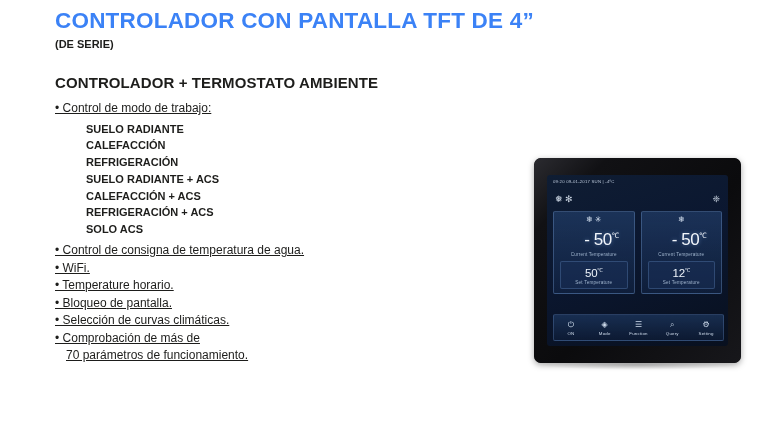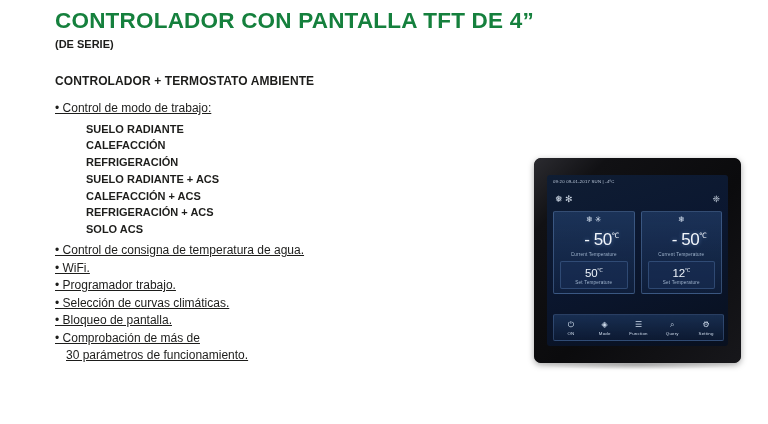--- a/index.html
+++ b/index.html
@@ -20,36 +20,36 @@
     width: 768px;
     height: 424px;
   }
   .title {
     position: absolute;
     left: 55px;
     top: 8px;
     font-size: 22.5px;
     font-weight: bold;
     letter-spacing: 0.2px;
-    color: #15803d;
+    color: #3b82f6;
     white-space: nowrap;
   }
   .subtitle {
     position: absolute;
     left: 55px;
     top: 38px;
     font-size: 11px;
     font-weight: bold;
     color: #1d1d1b;
   }
   .section-head {
     position: absolute;
     left: 55px;
     top: 74px;
-    font-size: 12px;
+    font-size: 15px;
     font-weight: bold;
     color: #1d1d1b;
     letter-spacing: 0.1px;
   }
   .bullets {
     position: absolute;
     left: 55px;
     top: 100px;
     width: 430px;
   }
@@ -255,26 +255,26 @@
       <div class="mode">CALEFACCIÓN</div>
       <div class="mode">REFRIGERACIÓN</div>
       <div class="mode">SUELO RADIANTE + ACS</div>
       <div class="mode">CALEFACCIÓN + ACS</div>
       <div class="mode">REFRIGERACIÓN + ACS</div>
       <div class="mode">SOLO ACS</div>
     </div>
 
     <div class="bullet">• Control de consigna de temperatura de agua.</div>
     <div class="bullet">• WiFi.</div>
-    <div class="bullet">• Programador trabajo.</div>
+    <div class="bullet">• Temperature horario.</div>
+    <div class="bullet">• Bloqueo de pantalla.</div>
     <div class="bullet">• Selección de curvas climáticas.</div>
-    <div class="bullet">• Bloqueo de pantalla.</div>
     <div class="bullet">
       <span>• Comprobación de más de</span>
-      <span class="cont">30 parámetros de funcionamiento.</span>
+      <span class="cont">70 parámetros de funcionamiento.</span>
     </div>
   </div>
 
   <div class="device-shadow"></div>
 
   <div class="device">
     <div class="device-bezel"></div>
 
     <div class="device-screen">
 

